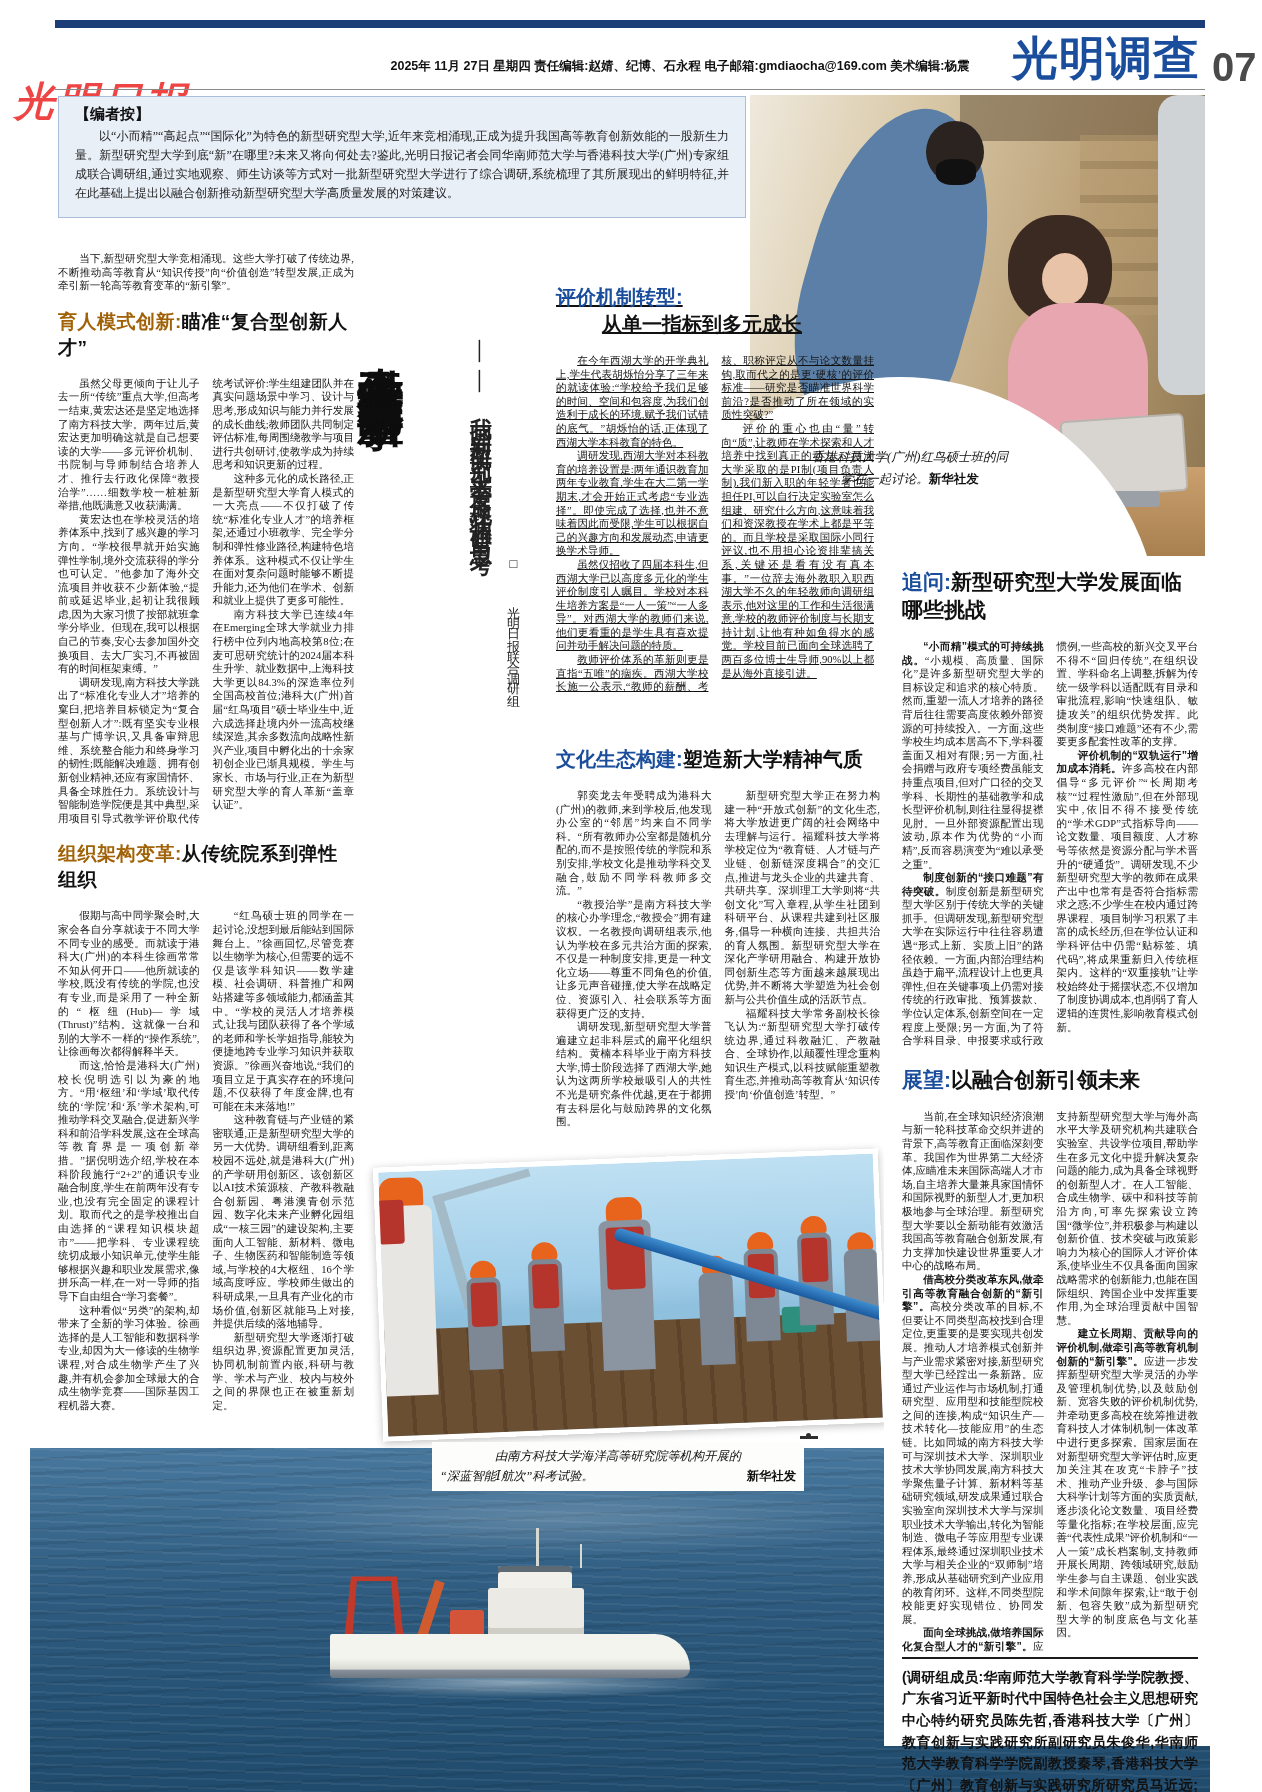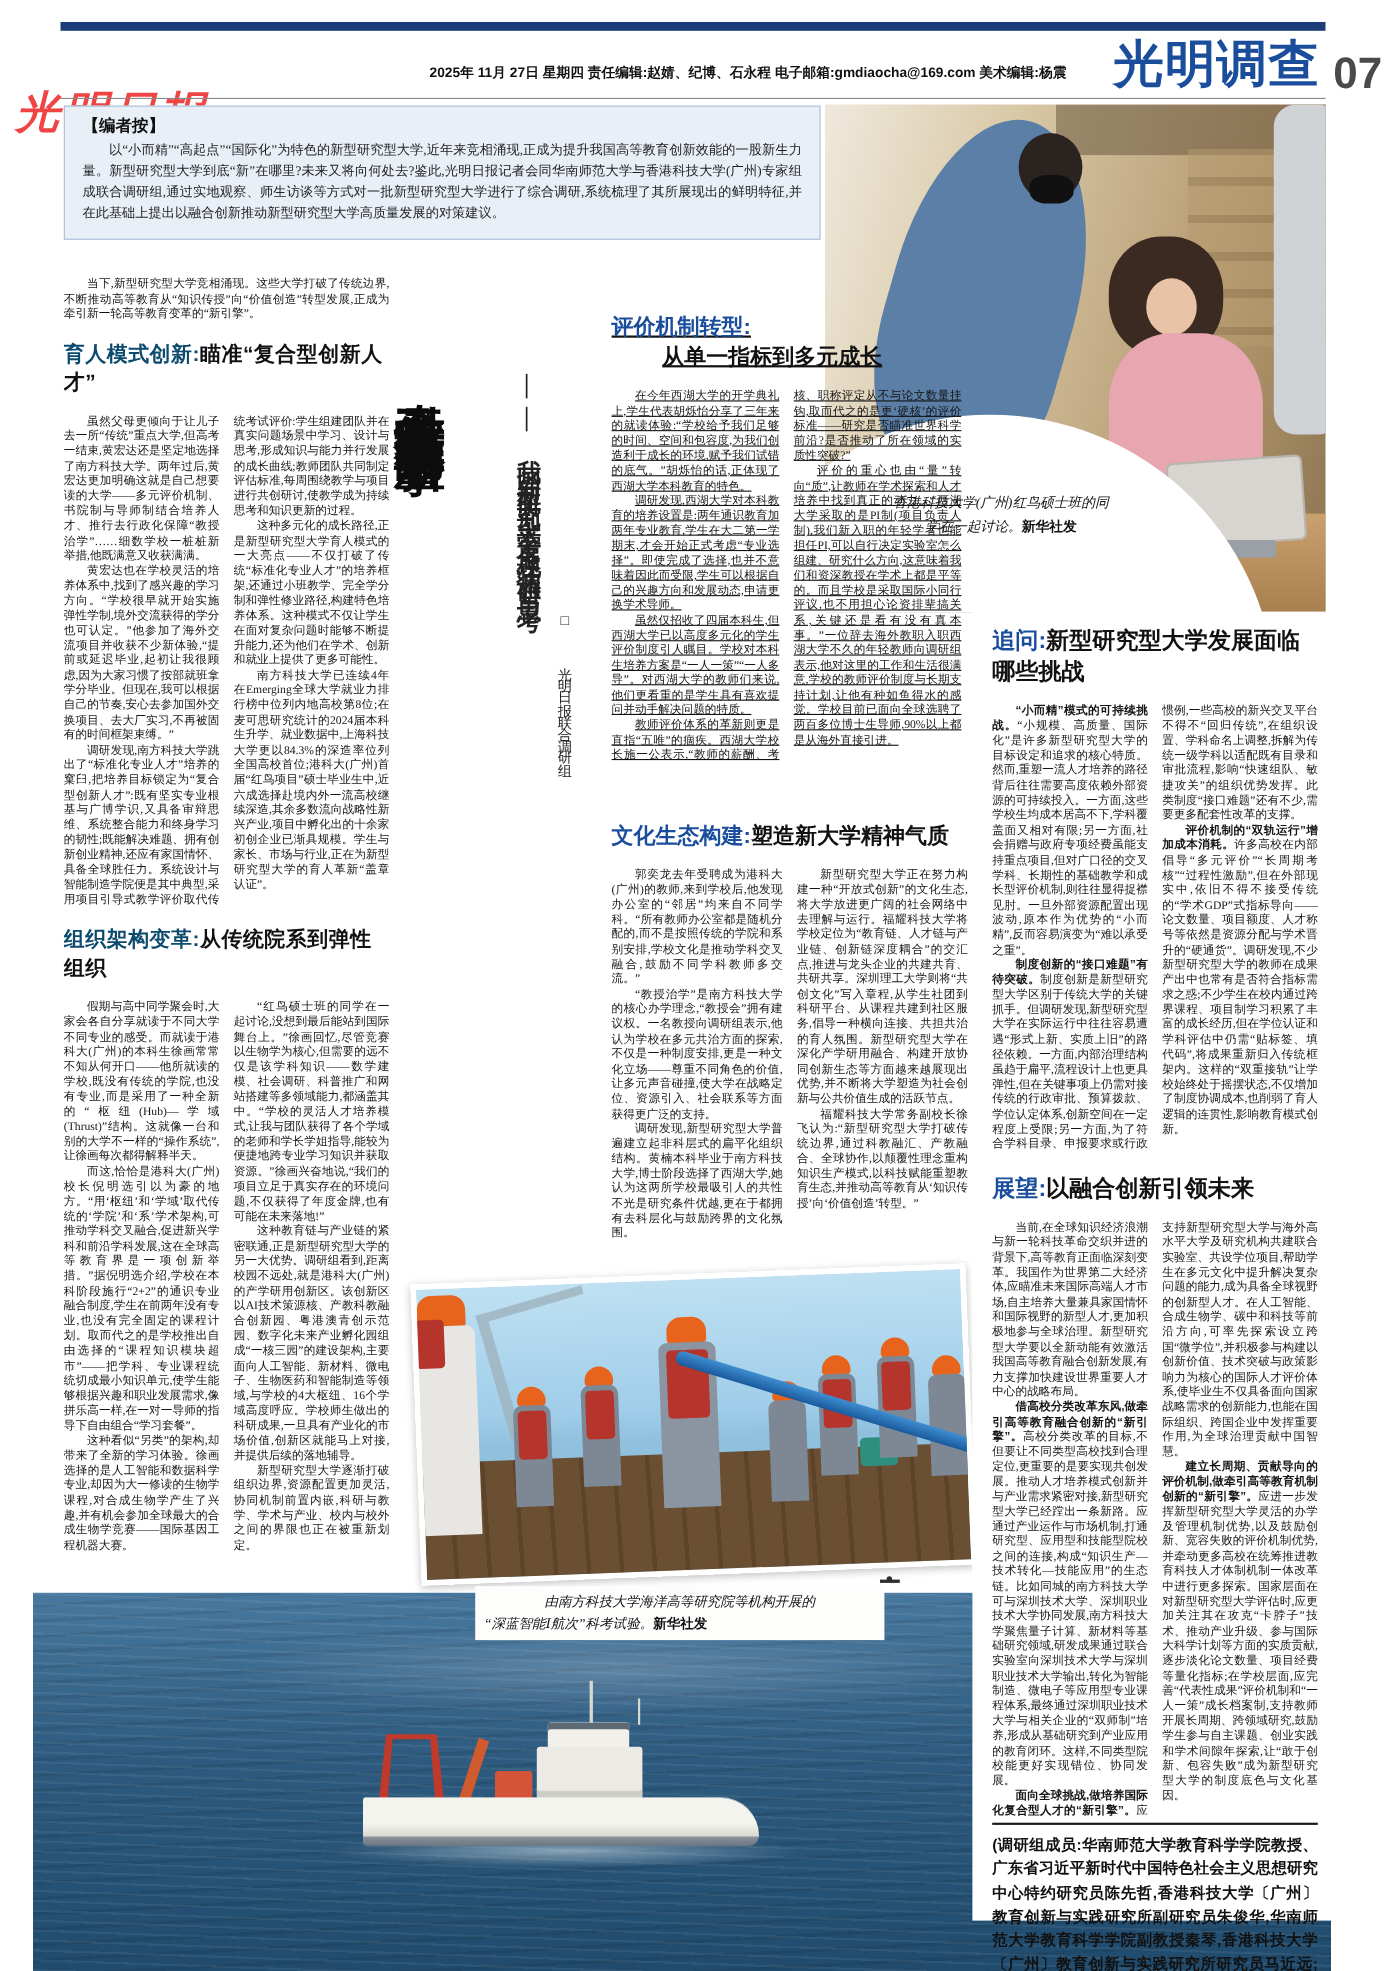--- a/index.html
+++ b/index.html
@@ -43,21 +43,21 @@
   .cap1{position:absolute;left:62px;top:352px;width:196px;font-size:12.5px;font-style:italic;
         line-height:1.75;color:#111;text-align:center;}
   .cap1 b{font-style:normal;font-family:"Liberation Sans",sans-serif;}
   
   .leftblock{position:absolute;left:58px;top:252px;width:296px;height:1192px;overflow:hidden;}
   .bodytxt{font-size:10.6px;line-height:13.6px;text-align:justify;color:#151515;}
   .bodytxt p{margin:0;text-indent:2em;}
   .cols2{column-count:2;column-gap:13px;margin-top:16px;}
   h2.sechead{margin:16px 0 9px 0;font-size:19px;font-weight:900;letter-spacing:.5px;
         font-family:"Liberation Sans","DejaVu Sans",sans-serif;color:#111;}
-  h2.sechead .hb{color:#0c4a6e;}
+  h2.sechead .hb{color:#a16207;}
   .lead{font-family:"Liberation Sans",sans-serif;font-weight:bold;}
   
   .vmain{position:absolute;left:350px;top:330px;height:712px;writing-mode:vertical-rl;
          font-size:47px;font-weight:900;letter-spacing:3px;color:#0d0d0d;
          font-family:"Liberation Serif",serif;}
   .vsub{position:absolute;left:466px;top:340px;height:690px;writing-mode:vertical-rl;
         font-size:22px;font-weight:bold;letter-spacing:8px;color:#222;}
   .vby{position:absolute;left:504px;top:556px;height:280px;writing-mode:vertical-rl;
        font-size:13px;letter-spacing:11px;color:#222;}
   
@@ -92,21 +92,21 @@
   .vest{position:absolute;left:4px;top:22px;width:26px;height:44px;background:#b5342c;border-radius:4px;}
   .bigguy .helm{width:36px;height:24px;left:8px;}
   .bigguy .bod{width:52px;height:150px;top:23px;background:#8a95a1;}
   .bigguy .vest{width:38px;height:62px;left:7px;top:30px;}
   .whiteguy .helm{width:44px;height:30px;left:6px;}
   .whiteguy .bod{width:58px;height:190px;top:28px;background:#e8e6e2;}
   .winch{position:absolute;left:398px;top:150px;width:34px;height:26px;background:#2e8f7f;border-radius:4px;}
   
   .cap2{position:absolute;left:432px;top:1442px;width:356px;z-index:4;background:#fdfdfc;
         padding:5px 8px;font-size:12.3px;font-style:italic;line-height:1.6;color:#111;}
-  .cap2 .row{display:flex;}
+  .cap2 .row{display:flex;justify-content:space-between;}
   .cap2 b{font-style:normal;font-family:"Liberation Sans",sans-serif;}
   .drone{position:absolute;left:800px;top:1436px;width:18px;height:8px;z-index:4;
          border-top:3px solid #2e2e2e;}
   .drone:after{content:"";position:absolute;left:6px;top:-6px;width:5px;height:5px;background:#2e2e2e;border-radius:50%;}
   
   .photo3{position:absolute;left:30px;top:1448px;width:1180px;height:344px;z-index:1;overflow:hidden;
      background:linear-gradient(#48789e 0%,#2d5a7e 45%,#204b6d 100%);}
   .waves{position:absolute;inset:0;
      background:repeating-linear-gradient(2deg,rgba(255,255,255,.06) 0 2px,rgba(0,0,0,0) 2px 9px),
                 repeating-linear-gradient(-3deg,rgba(0,0,0,.08) 0 3px,rgba(0,0,0,0) 3px 14px);}

